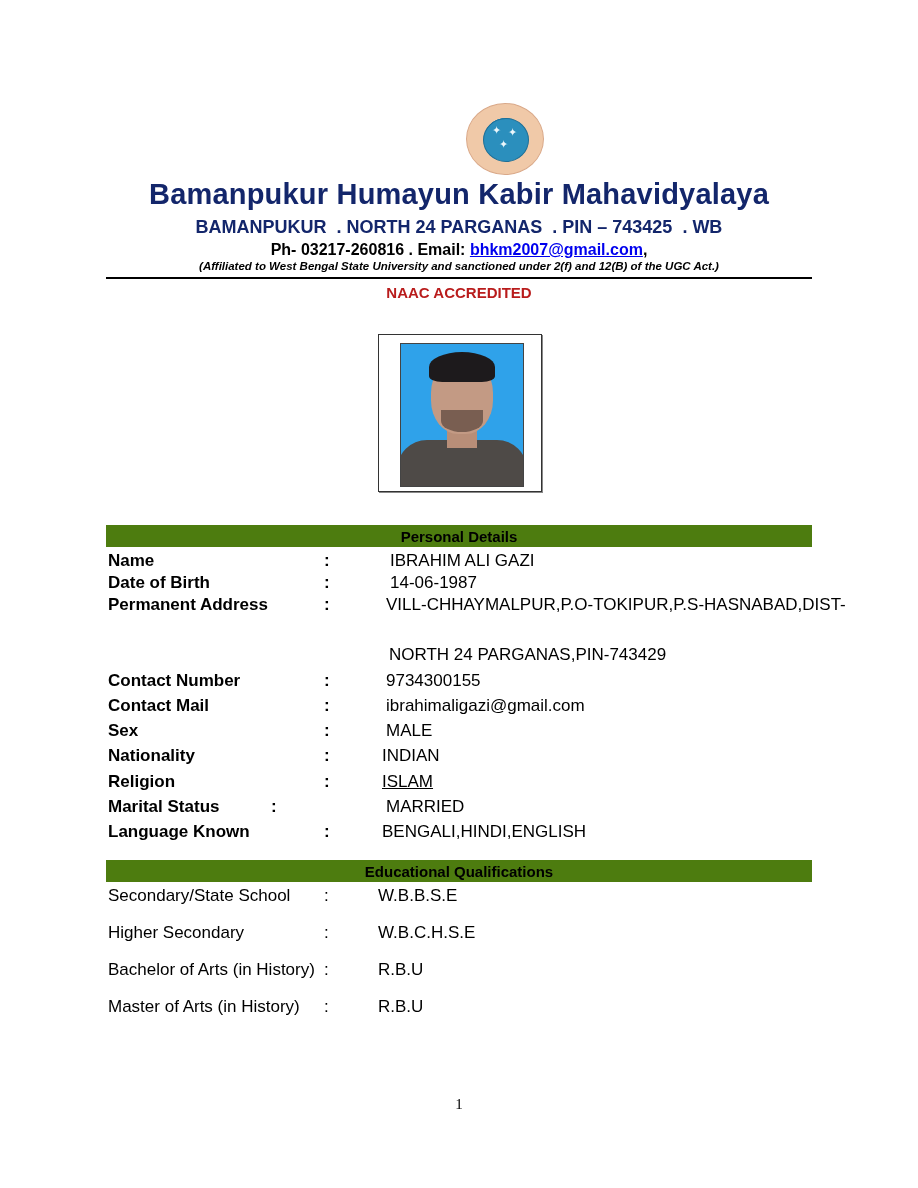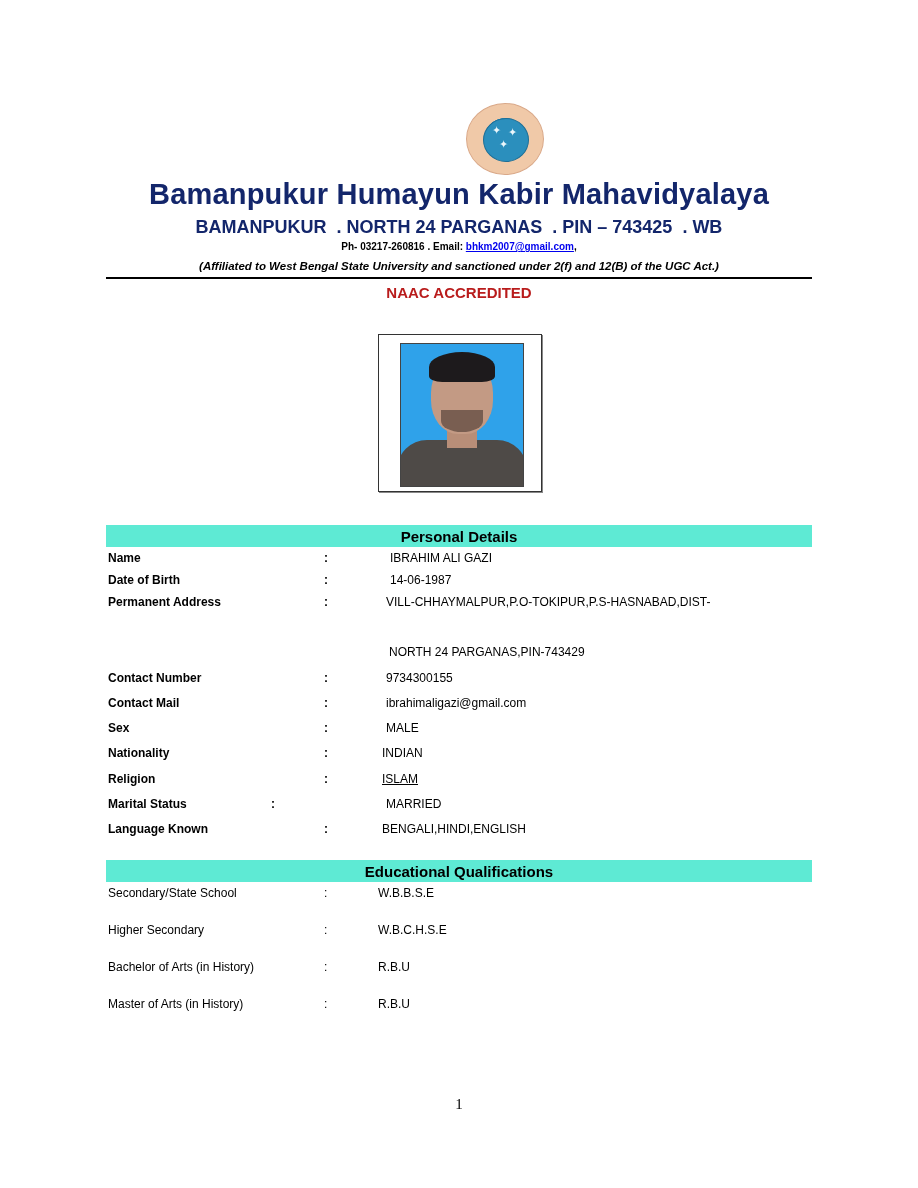--- a/index.html
+++ b/index.html
@@ -4,34 +4,34 @@
 <style>
   html, body { margin: 0; padding: 0; background: #ffffff; }
   body { width: 918px; height: 1188px; position: relative; overflow: hidden; font-family: "Liberation Sans", sans-serif; color: #000; }
   .logo { position: absolute; left: 466px; top: 103px; width: 76px; height: 70px; border-radius: 50%;
     background: radial-gradient(circle at 50% 50%, #2a8fbf 0 40%, #f0c9a8 41% 100%);
     border: 1px solid #d9a888; }
   .logo .inner { position: absolute; left: 16px; top: 14px; width: 44px; height: 42px; border-radius: 50%; background: #2b8fbd; border: 1px solid #1f6f96; }
   .logo .bird { position: absolute; color: #eaf6fb; font-size: 11px; line-height: 11px; }
   .title { position: absolute; left: 0; width: 918px; top: 178px; text-align: center; font-size: 29px; font-weight: bold; color: #13266b; letter-spacing: 0.2px; }
   .subtitle { position: absolute; left: 0; width: 918px; top: 217px; text-align: center; font-size: 18px; font-weight: bold; color: #13266b; white-space: pre; }
-  .contact { position: absolute; left: 0; width: 918px; top: 241px; text-align: center; font-size: 10px; font-weight: bold; }
+  .contact { position: absolute; left: 0; width: 918px; top: 241px; text-align: center; font-size: 16px; font-weight: bold; }
   .contact a { color: #0000ee; text-decoration: underline; }
   .affil { position: absolute; left: 0; width: 918px; top: 260px; text-align: center; font-size: 11.5px; font-weight: bold; font-style: italic; }
   .rule { position: absolute; left: 106px; width: 706px; top: 277px; height: 0; border-top: 2px solid #000; }
   .naac { position: absolute; left: 0; width: 918px; top: 284px; text-align: center; font-size: 15px; font-weight: bold; color: #b91c1c; }
   .photo-frame { position: absolute; left: 378px; top: 334px; width: 162px; height: 156px; border: 1px solid #333; box-shadow: 1px 1px 0 #888; background: #fff; }
   .photo { position: absolute; left: 21px; top: 8px; width: 122px; height: 142px; background: #2fa2ea; overflow: hidden; border: 1px solid #444; }
   .photo .torso { position: absolute; left: -4px; top: 96px; width: 130px; height: 60px; background: #4e4a47; border-radius: 30px 30px 0 0; }
   .photo .neck { position: absolute; left: 46px; top: 78px; width: 30px; height: 26px; background: #b88e78; }
   .photo .head { position: absolute; left: 30px; top: 14px; width: 62px; height: 76px; background: #c39a84; border-radius: 46% 46% 44% 44%; }
   .photo .hair { position: absolute; left: 28px; top: 8px; width: 66px; height: 30px; background: #1d1a1c; border-radius: 50% 50% 20% 20%; }
   .photo .beard { position: absolute; left: 40px; top: 66px; width: 42px; height: 22px; background: rgba(60,45,40,0.55); border-radius: 0 0 50% 50%; }
-  .section-bar { position: absolute; left: 106px; width: 706px; height: 22px; background: #5eead4; text-align: center; font-size: 15px; font-weight: bold; line-height: 24px; }
-  .row { position: absolute; left: 108px; font-family: "Liberation Sans", sans-serif; font-size: 12px; white-space: pre; }
+  .section-bar { position: absolute; left: 106px; width: 706px; height: 22px; background: #4d7c0f; text-align: center; font-size: 15px; font-weight: bold; line-height: 24px; }
+  .row { position: absolute; left: 108px; font-family: "Liberation Sans", sans-serif; font-size: 17px; white-space: pre; }
   .row .label { position: absolute; left: 0; top: 0; }
   .row .colon { position: absolute; top: 0; }
   .row .value { position: absolute; top: 0; }
   .bold { font-weight: bold; }
   .pagenum { position: absolute; left: 0; width: 918px; top: 1096px; text-align: center; font-family: "Liberation Serif", serif; font-size: 15px; }
 </style>
 </head>
 <body>
 
 <div class="logo">

